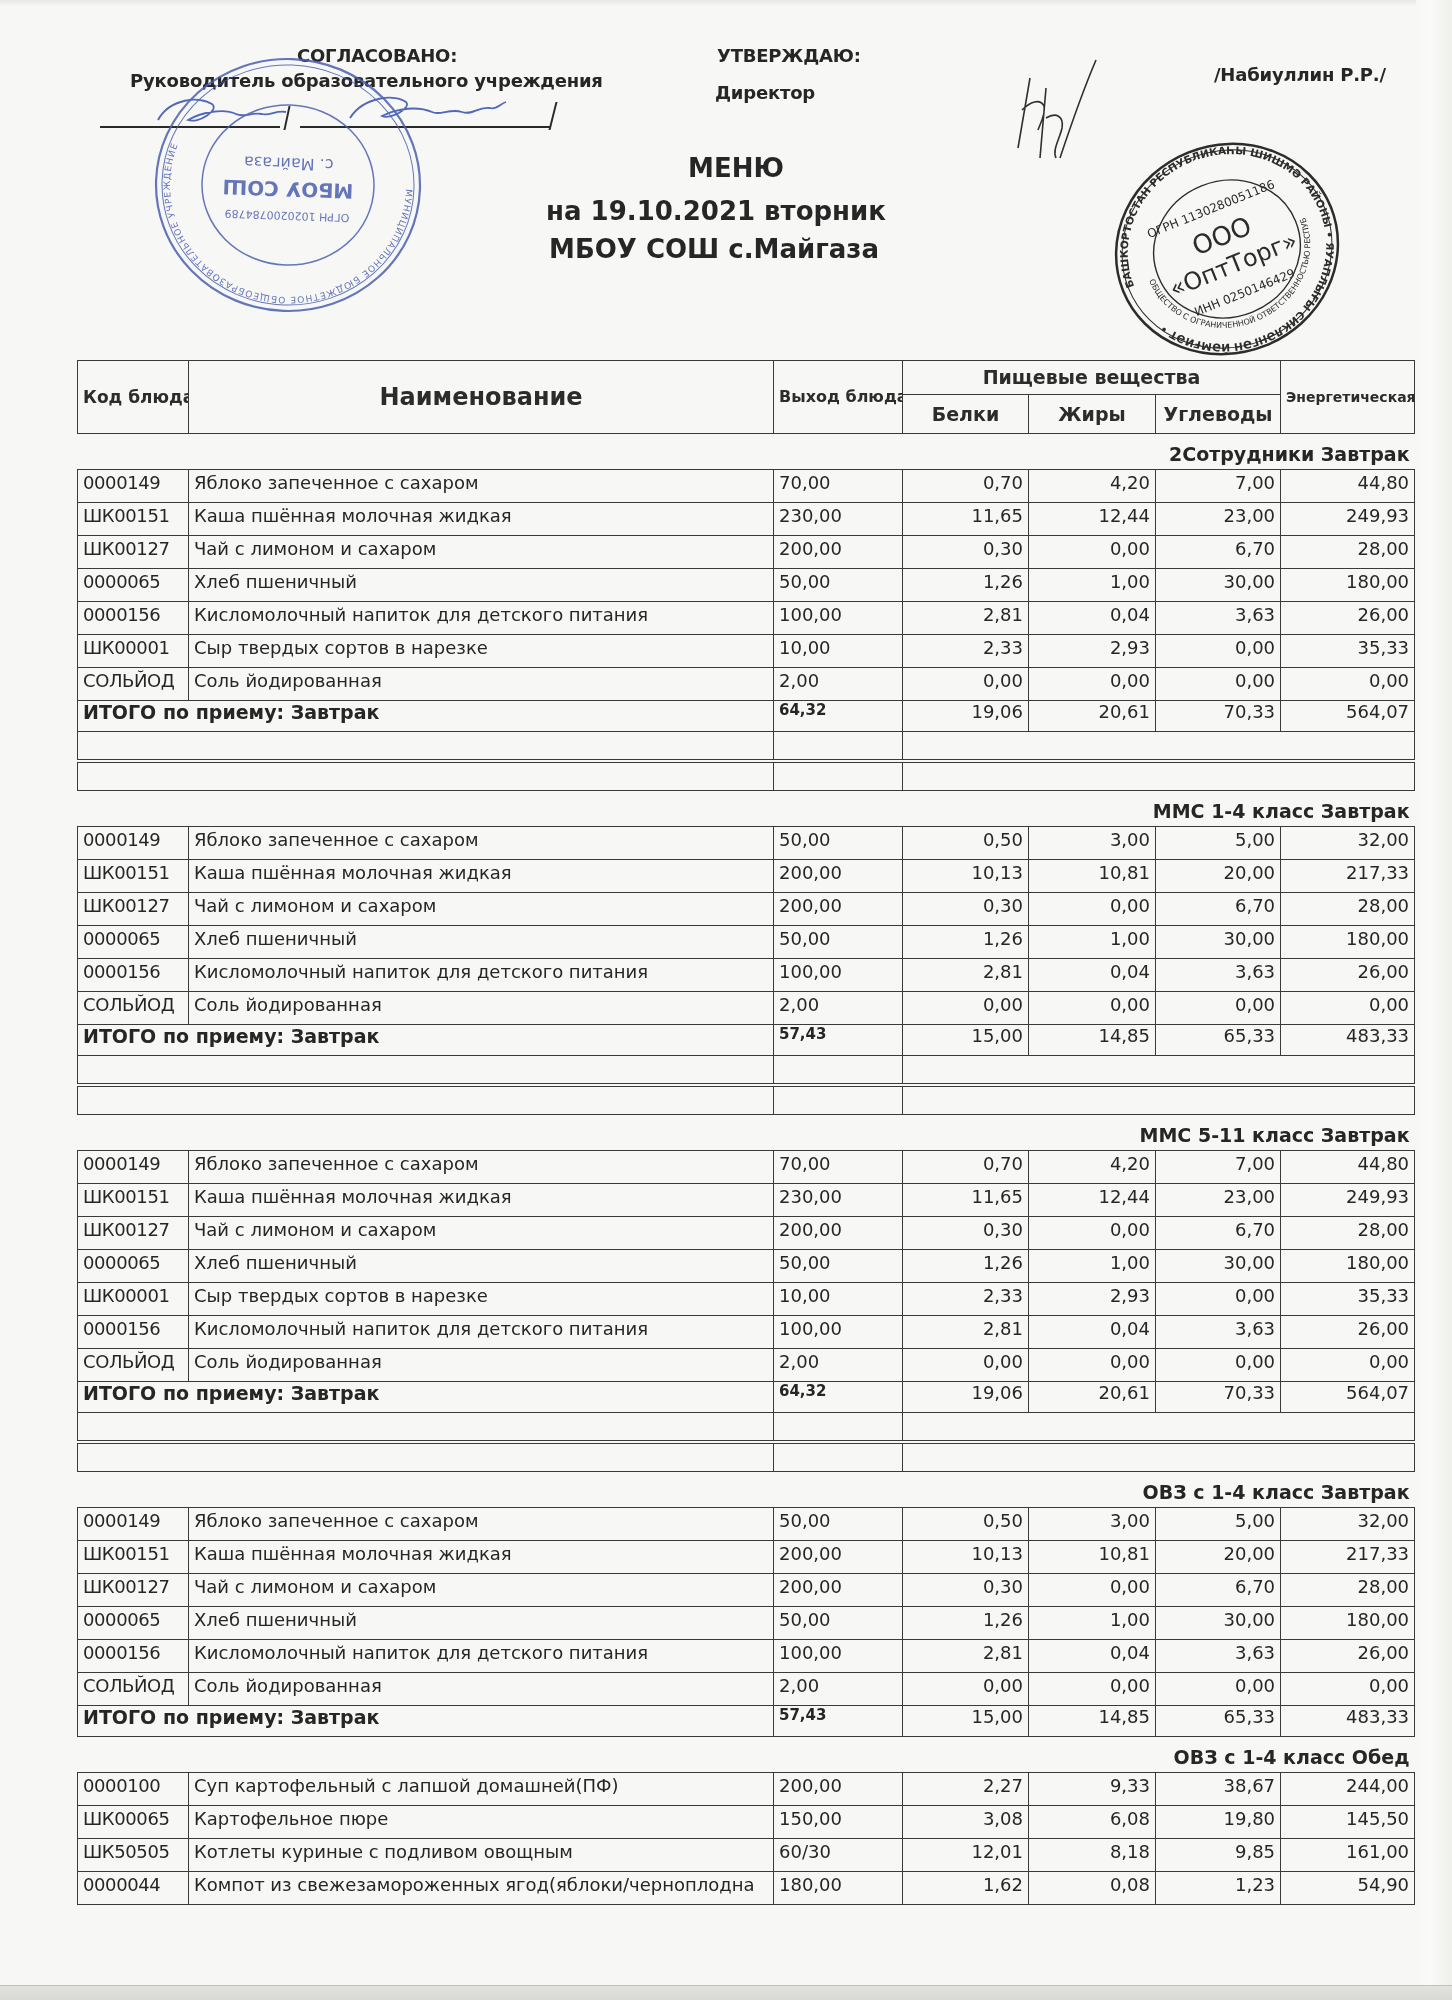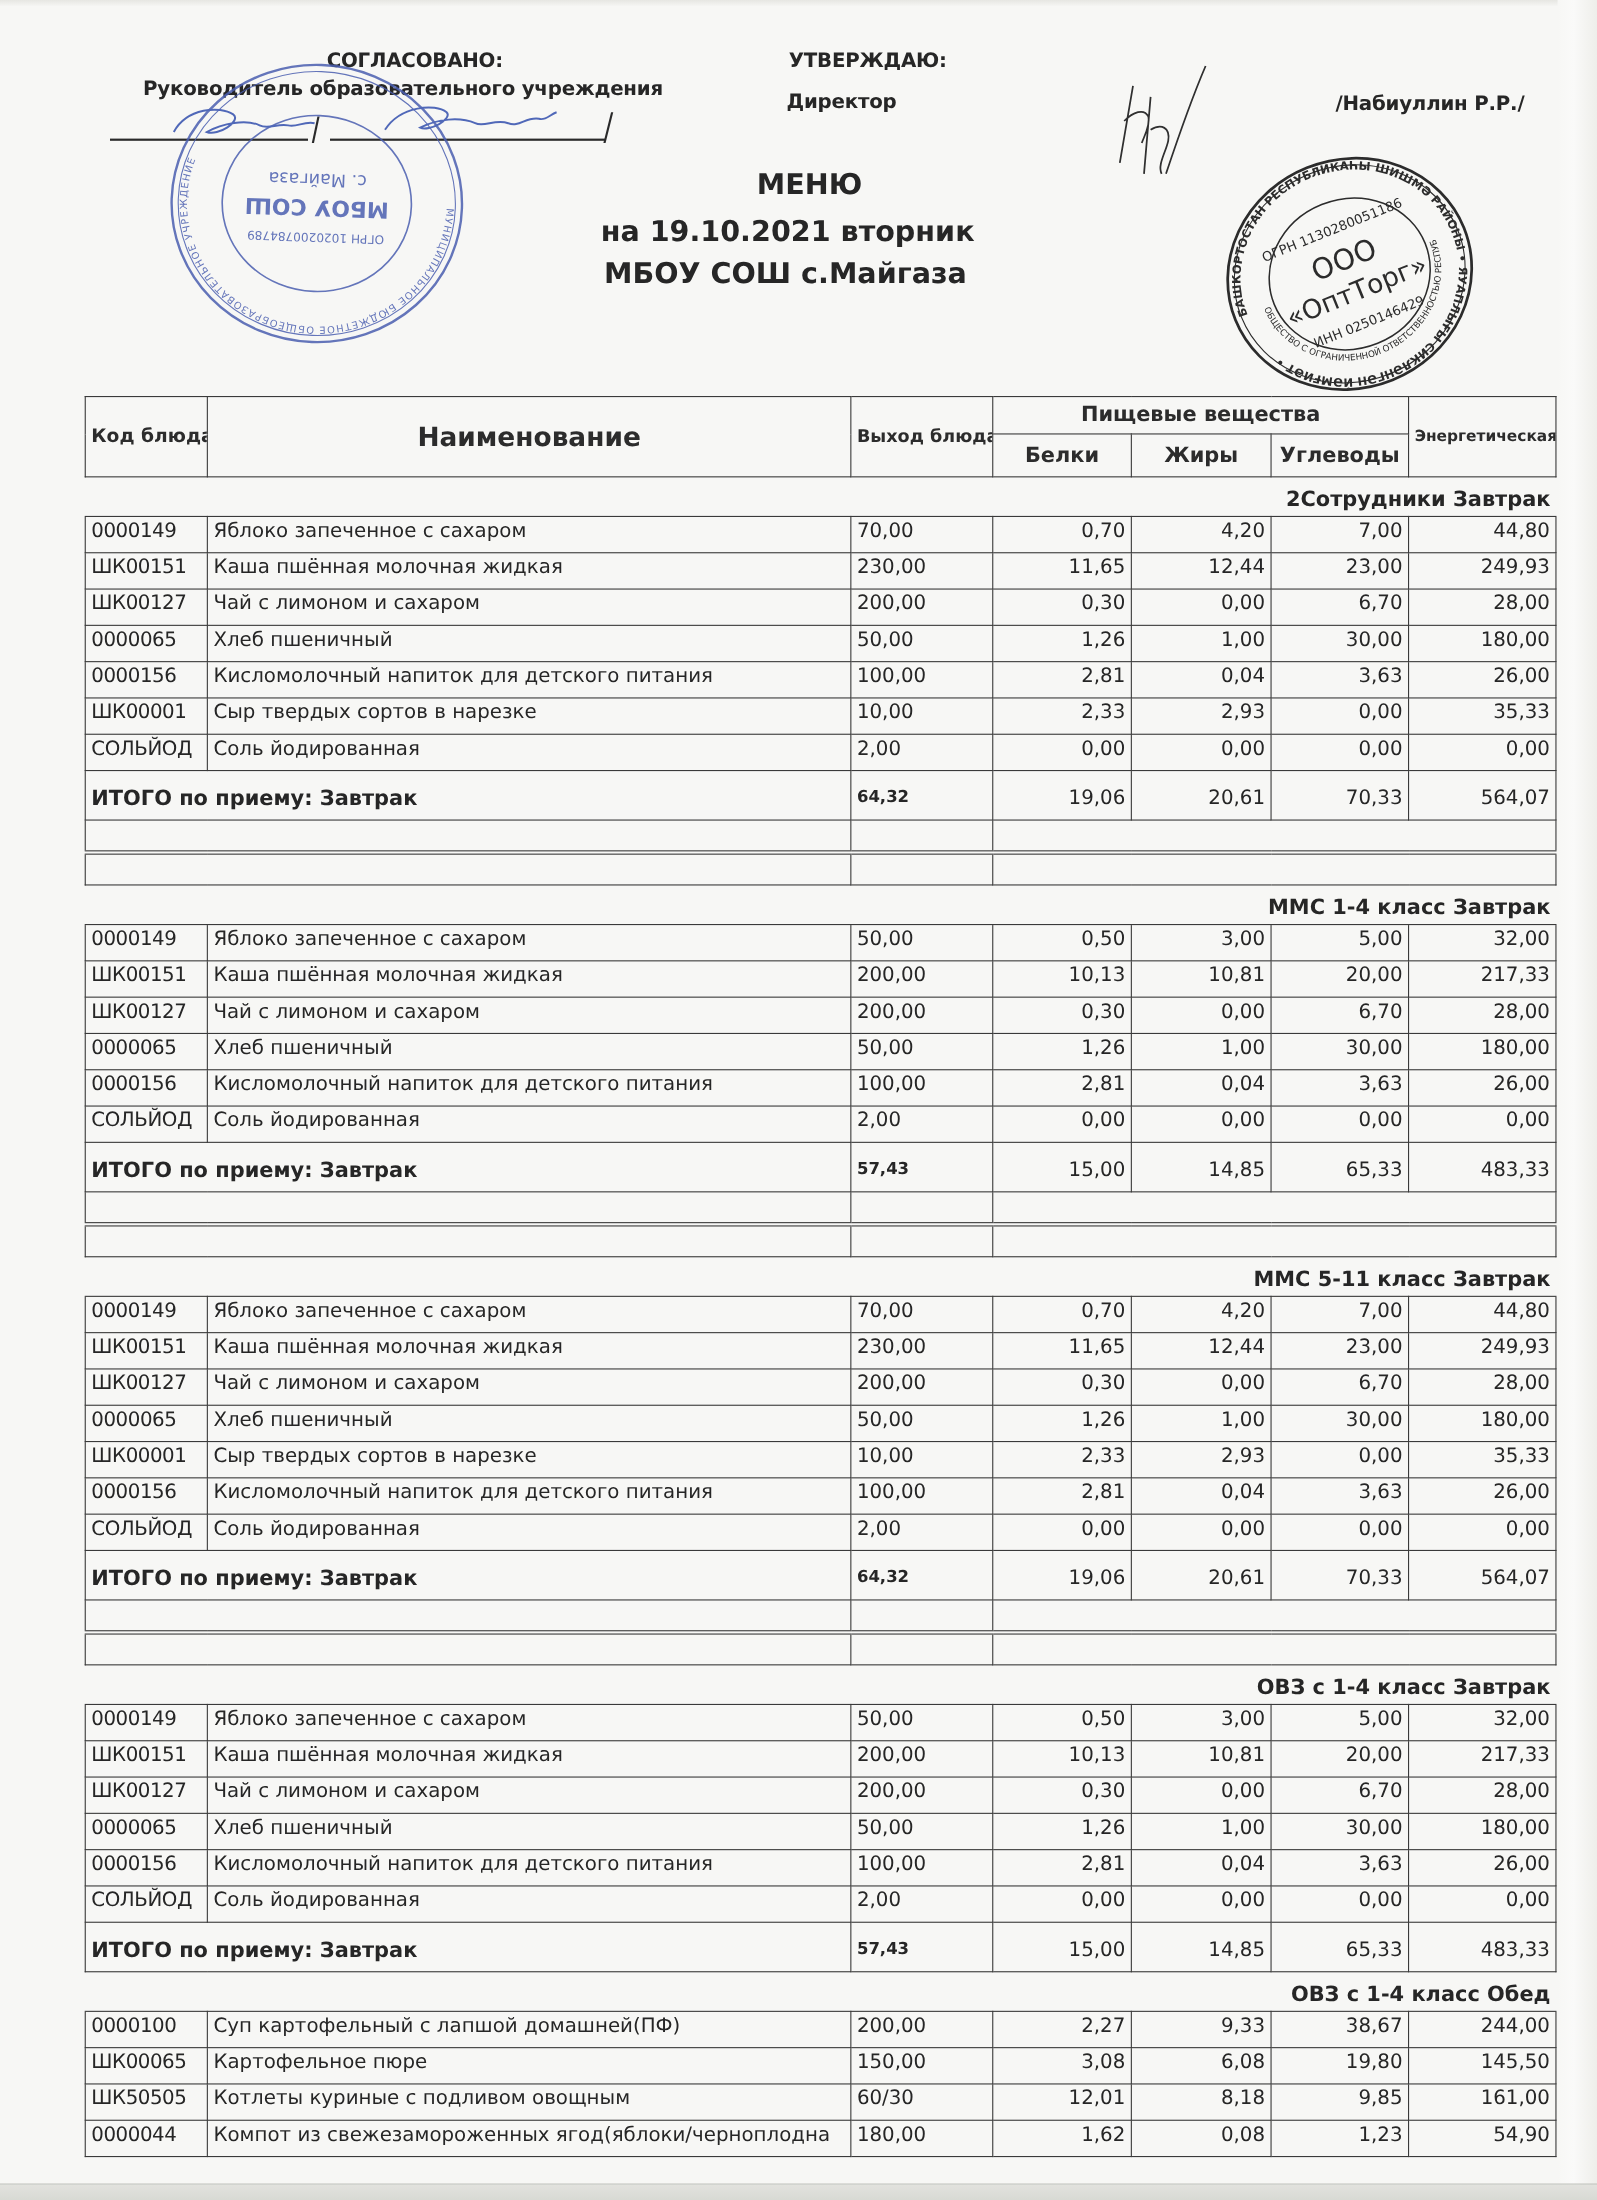--- a/index.html
+++ b/index.html
@@ -11,21 +11,21 @@
   }
   .scan-edge-top { position:absolute; left:0; top:0; width:1452px; height:6px; background:linear-gradient(#e6e6e2,#f7f7f5); }
   .scan-edge-right { position:absolute; right:0; top:0; width:36px; height:2000px; background:linear-gradient(90deg,#f7f7f5,#fafaf9 40%, #eeeeea); }
   .scan-edge-bottom { position:absolute; left:0; top:1985px; width:1452px; height:15px; background:linear-gradient(#e2e2de,#d7d9d3); border-top:1px solid #bfc2bb; }
 
   .hdr { position:absolute; font-weight:bold; font-family:"DejaVu Sans", sans-serif; letter-spacing:-0.2px; }
   .hdr-agreed { left:297px; top:45px; font-size:18px;text-align:center; }
   .hdr-head { left:130px; top:70px; font-size:18px; }
   .hdr-approve { left:717px; top:45px; font-size:18px; }
   .hdr-director { left:715px; top:82px; font-size:18px; }
-  .hdr-name { left:1214px; top:84px; font-size:18px; }
+  .hdr-name { left:1214px; top:64px; font-size:18px; }
   .sig-line { position:absolute; top:126px; height:2px; background:#2a2a2a; }
   .sig-line-1 { left:100px; width:180px; }
   .sig-line-2 { left:300px; width:250px; }
   .sig-slash-a { position:absolute; left:286px; top:106px; width:2px; height:24px; background:#2a2a2a; transform:skewX(-12deg); }
   .sig-slash-b { position:absolute; left:552px; top:102px; width:2px; height:28px; background:#2a2a2a; transform:skewX(-14deg); }
 
   .title { position:absolute; left:0; width:1452px; text-align:center; font-weight:bold; font-family:"DejaVu Sans", sans-serif; font-size:26px; }
   .title-1 { top:153px; left:10px; }
   .title-2 { top:196px; left:-10px; }
   .title-3 { top:234px; left:-12px; }
@@ -49,21 +49,21 @@
   th.h-name { font-size:24px; }
   th.h-yield { font-size:16px; }
   th.h-group { font-size:19px; height:33px; }
   th.h-sub { font-size:19px; height:38px; }
   th.h-energy { font-size:14px; }
 
   tr.sec td { border-left:none; border-right:none; border-top:1.5px solid #3a3a3a; border-bottom:1.5px solid #3a3a3a; text-align:right; font-weight:bold; font-size:19px; height:31px; padding-top:4px; }
   tr.row td { height:30px; font-size:18px; vertical-align:top; padding-top:2px; }
   tr.row td.num, tr.total td.num { text-align:right; }
   tr.row td.yield, tr.total td.yield { }
-  tr.total td { height:30px; font-size:18px; vertical-align:top; padding-top:14px; }
+  tr.total td { height:30px; font-size:18px; vertical-align:top; padding-top:0; }
   tr.total td.tot-label { font-weight:bold; font-size:19px; }
   tr.total td.yield { font-weight:bold; font-size:15px;margin-top:40px; }
   tr.gap td { height:27px; }
   tr.gap.dbl td { border-top: 4px double #3a3a3a; }
   td.code { letter-spacing:-0.4px; }
 </style>
 </head>
 <body>
 
 <div class="scan-edge-top"></div>

